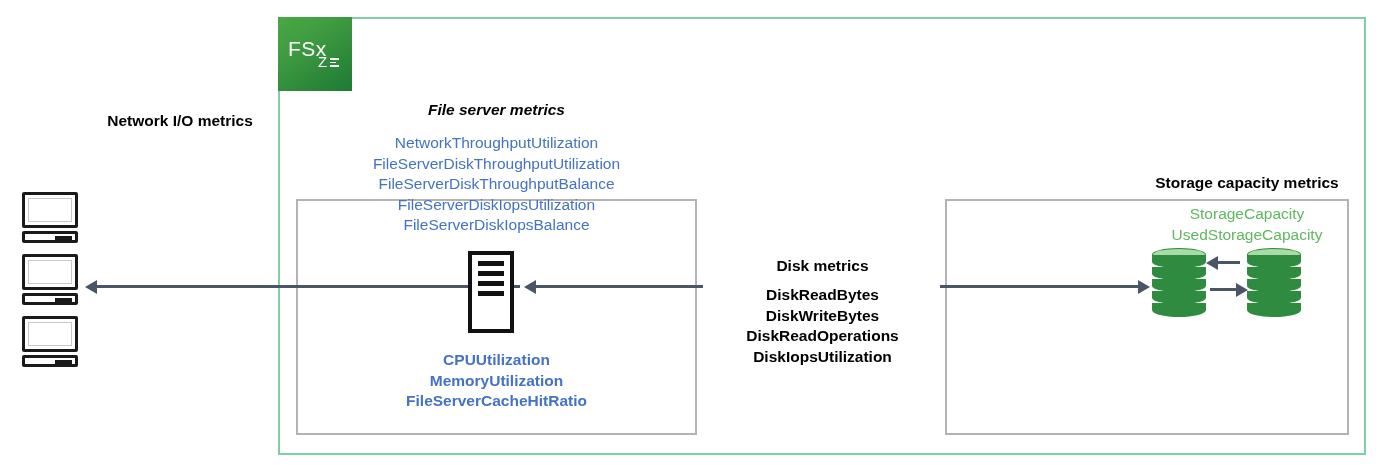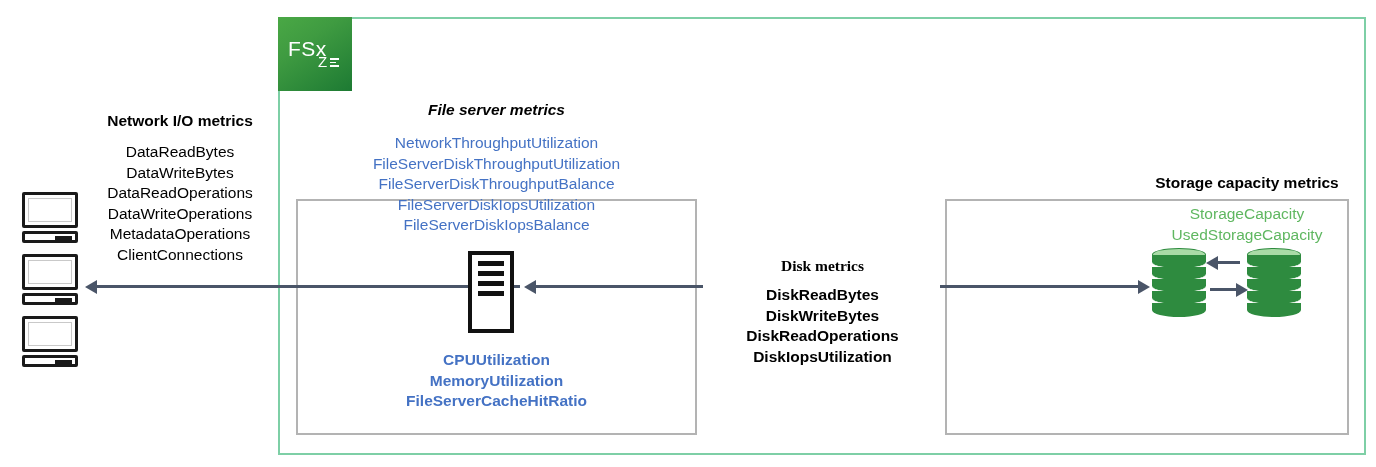--- a/index.html
+++ b/index.html
@@ -69,21 +69,21 @@
   .green-text  { color: #5fb760; }
 
   #network-heading { left: 0px;   top: 112px; width: 360px; }
   #network-list    { left: 0px;   top: 142px; width: 360px; }
 
   #fileserver-heading { left: 296px; top: 101px; width: 401px; font-style: italic; }
   #fileserver-list    { left: 256px; top: 133px; width: 481px; z-index: 5; }
 
   #fileserver-lower-list { left: 296px; top: 350px; width: 401px; font-weight: bold; }
 
-  #disk-heading { left: 700px; top: 257px; width: 245px; font-family: Liberation Serif, serif; }
+  #disk-heading { left: 700px; top: 257px; width: 245px; }
   #disk-list    { left: 660px; top: 285px; width: 325px; z-index: 5; font-weight: bold; }
 
   #storage-heading { left: 1045px; top: 174px; width: 404px; }
   #storage-list    { left: 1045px; top: 204px; width: 404px; }
 
   
   .computer {
     position: absolute; width: 56px; height: 48px;
   }
   .computer .screen {
@@ -197,28 +197,20 @@
   <div class="computer" id="computer-2">
     <div class="screen"></div>
     <div class="base"></div>
   </div>
   <div class="computer" id="computer-3">
     <div class="screen"></div>
     <div class="base"></div>
   </div>
 
   <div class="heading black-text" id="network-heading">Network I/O metrics</div>
-  <div class="metric-list black-text" id="network-list">
-    <div>DataReadBytes</div>
-    <div>DataWriteBytes</div>
-    <div>DataReadOperations</div>
-    <div>DataWriteOperations</div>
-    <div>MetadataOperations</div>
-    <div>ClientConnections</div>
-  </div>
 
   <div class="heading black-text" id="fileserver-heading">File server metrics</div>
   <div class="metric-list blue-text" id="fileserver-list">
     <div>NetworkThroughputUtilization</div>
     <div>FileServerDiskThroughputUtilization</div>
     <div>FileServerDiskThroughputBalance</div>
     <div>FileServerDiskIopsUtilization</div>
     <div>FileServerDiskIopsBalance</div>
   </div>
 

